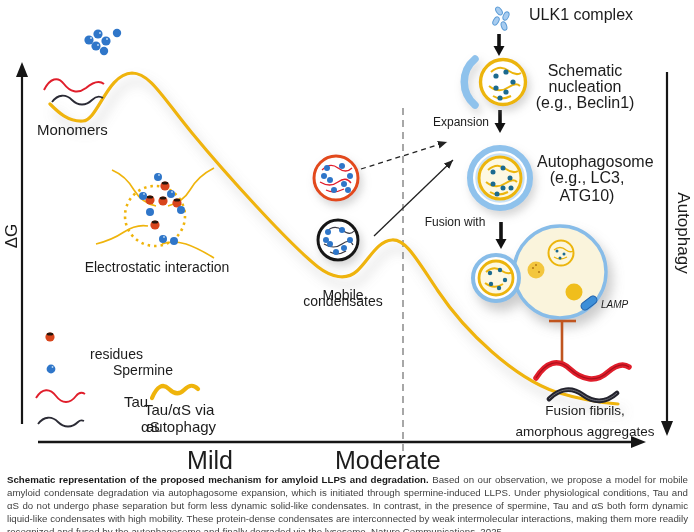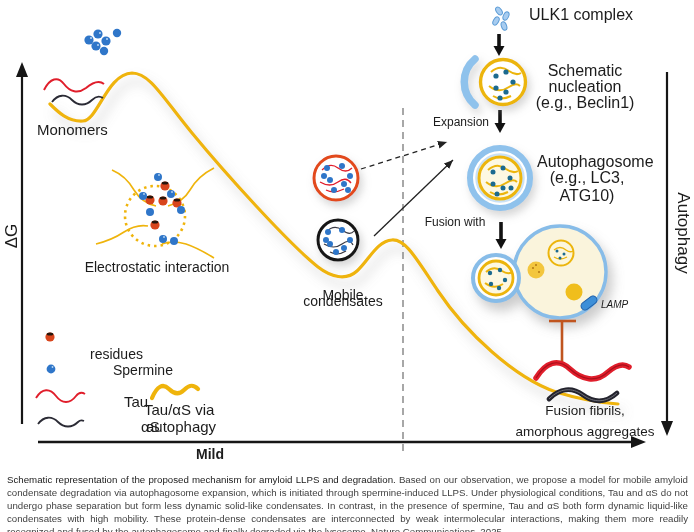--- a/index.html
+++ b/index.html
@@ -3,26 +3,26 @@
 <meta charset="utf-8">
 <style>
   html,body{margin:0;padding:0;background:#fff;}
   .figure{position:relative;width:694px;height:532px;background:#ffffff;overflow:hidden;
           font-family:"Liberation Sans",sans-serif;}
   .layer{position:absolute;left:0;top:0;}
   .lbl{position:absolute;color:#1c1c1c;white-space:nowrap;line-height:1.15;}
   .ctr{text-align:center;white-space:normal;}
   .fs11{font-size:10px;font-style:italic;} .fs12{font-size:16px;text-align:center;} .fs125{font-size:12px;}
   .fs135{font-size:13.5px;} .fs14{font-size:14px;} .fs15{font-size:15px;}
-  .fs19{font-size:14px;font-weight:bold;}
+  .fs19{font-size:25px;}
   .rot-ccw{transform:rotate(-90deg);transform-origin:center center;}
   .rot-cw{transform:rotate(90deg);transform-origin:center center;}
   .caption{position:absolute;left:7px;top:463px;width:681px;font-size:9.7px;
            line-height:13.1px;text-align:justify;color:#3f3f3f;}
-  .caption b{color:#1a1a1a;font-weight:normal;}
+  .caption b{color:#1a1a1a;font-weight:bold;}
 </style>
 </head>
 <body>
 
 <div class="figure">
 
   <svg class="layer" width="694" height="532" viewBox="0 0 694 532">
     <defs>
       <filter id="soft" x="-30%" y="-30%" width="170%" height="170%">
         <feDropShadow dx="5" dy="8" stdDeviation="6" flood-color="#8c8c8c" flood-opacity="0.45"></feDropShadow>
@@ -284,19 +284,20 @@
   <div class="lbl fs12 ctr" style="left:537px;top:169px;width:100px;">(e.g., LC3, ATG10)</div>
 
   <div class="lbl fs125 ctr" style="left:420px;top:216px;width:70px;">Fusion with</div>
 
   <div class="lbl fs11" style="left:601px;top:299px;">LAMP</div>
 
   <div class="lbl fs135 ctr" style="left:515px;top:403px;width:140px;">Fusion fibrils,</div>
   <div class="lbl fs135 ctr" style="left:515px;top:400px;width:140px;margin-top:24px;">amorphous aggregates</div>
 
   <div class="lbl fs19 ctr" style="left:160px;top:446px;width:100px;">Mild</div>
+  <div class="lbl fs19 ctr" style="left:335px;top:446px;width:100px;">Moderate</div>
 
   <div class="lbl rot-ccw" style="left:-6px;top:226px;width:36px;height:20px;font-size:17px;text-align:center;">ΔG</div>
   <div class="lbl rot-cw" style="left:640px;top:223px;width:86px;height:20px;font-size:17px;text-align:center;">Autophagy</div>
 
   <p class="caption"><b>Schematic representation of the proposed mechanism for amyloid LLPS and degradation.</b><span> Based on our observation, we propose a model for mobile amyloid condensate degradation via autophagosome expansion, which is initiated through spermine-induced LLPS. Under physiological conditions, Tau and αS do not undergo phase separation but form less dynamic solid-like condensates. In contrast, in the presence of spermine, Tau and αS both form dynamic liquid-like condensates with high mobility. These protein-dense condensates are interconnected by weak intermolecular interactions, making them more readily recognized and fused by the autophagosome and finally degraded via the lysosome. Nature Communications, 2025</span></p>
 
 </div>
 
 </body></html>

